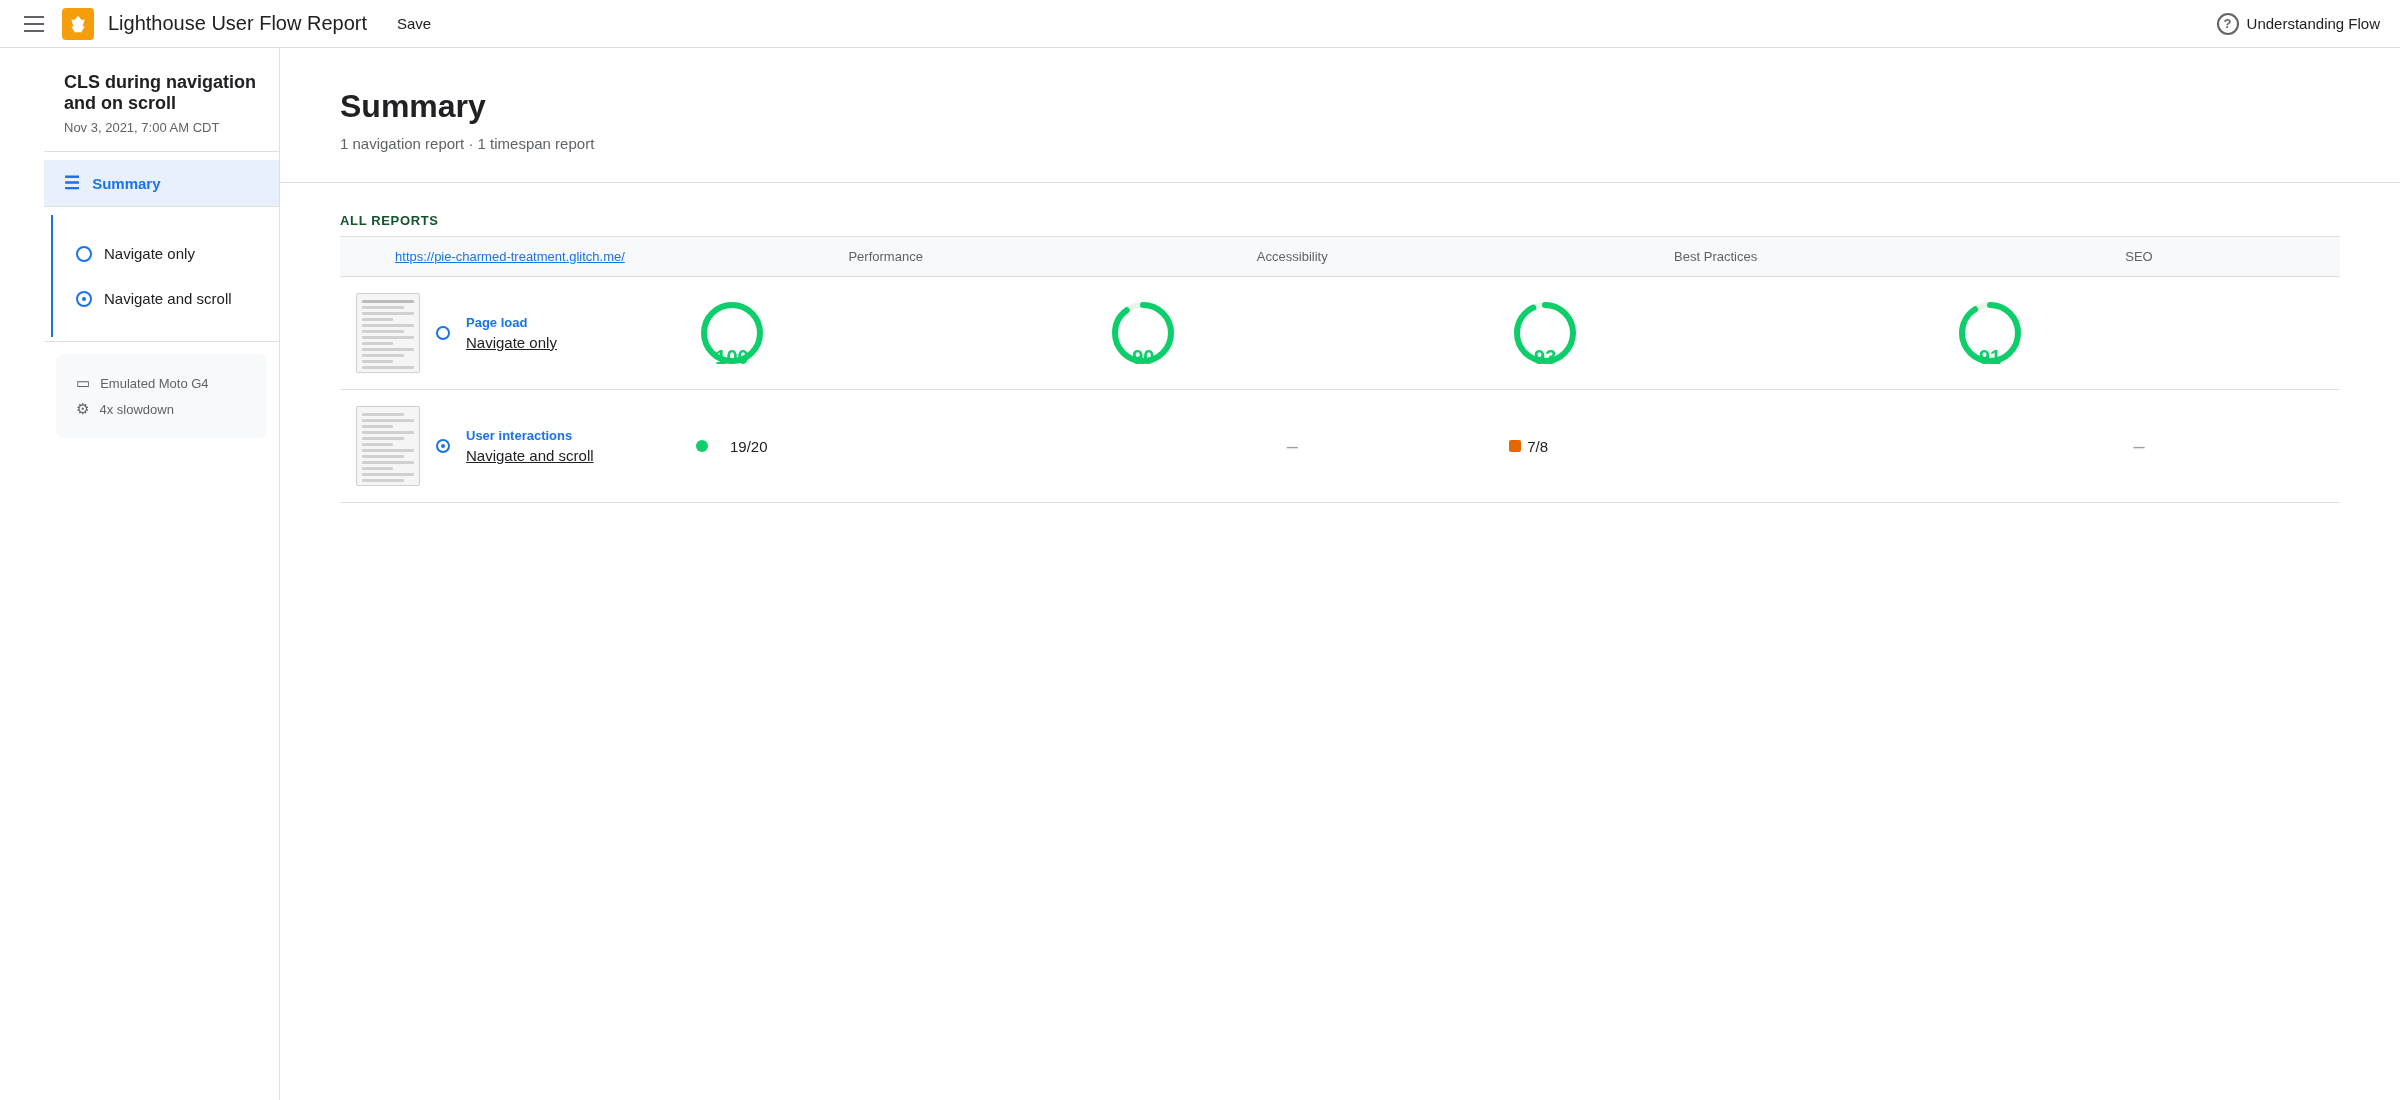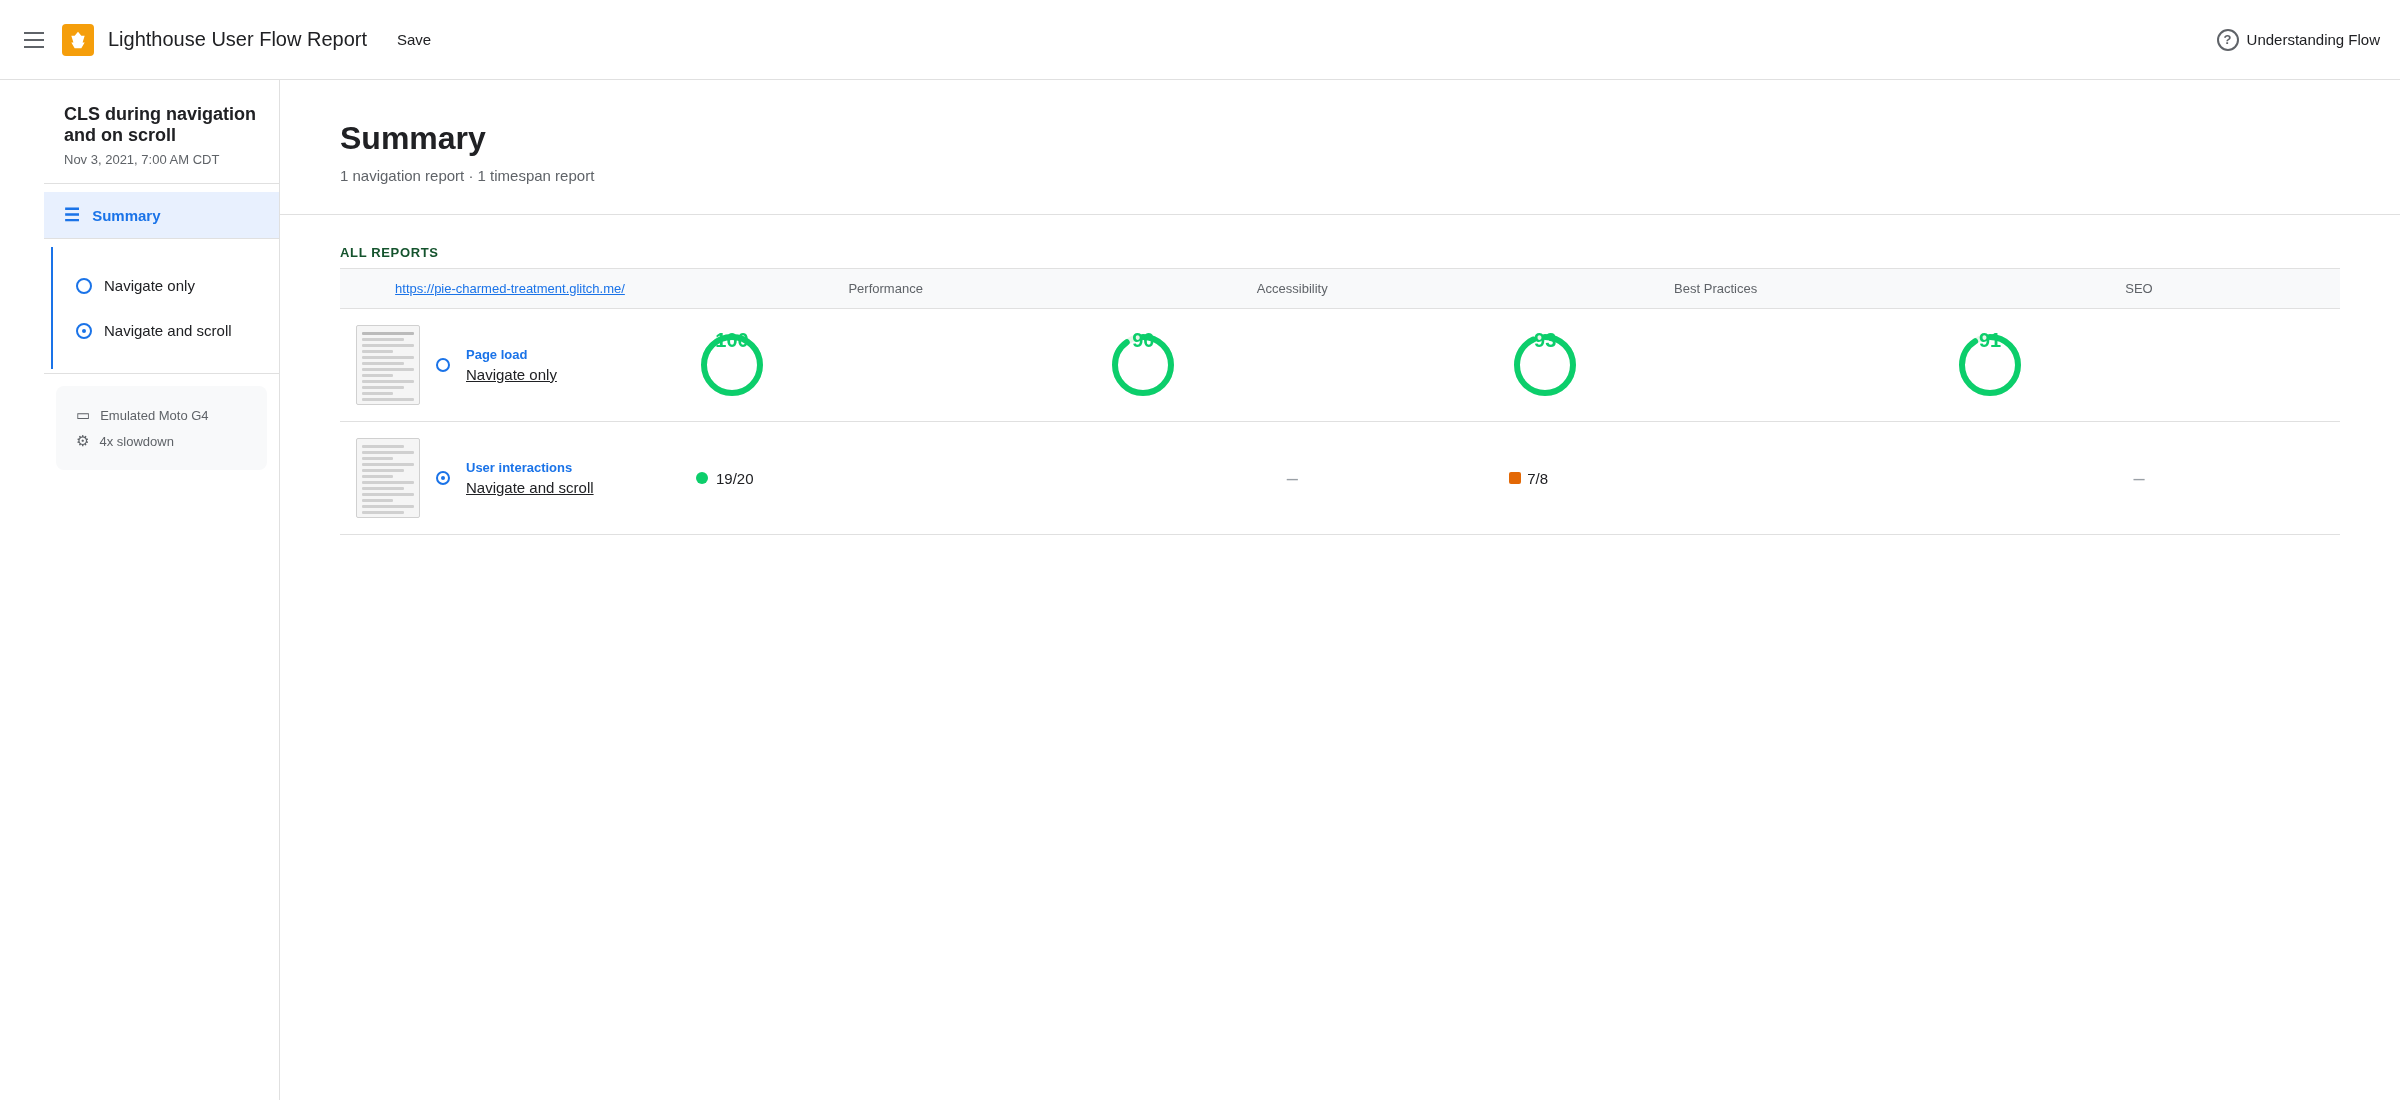--- a/index.html
+++ b/index.html
@@ -3,21 +3,21 @@
   <meta charset="utf-8">
   <style>
     * { box-sizing: border-box; margin: 0; padding: 0; }
     body { font-family: 'Google Sans', Arial, sans-serif; background: #fff; color: #202124; display: flex; flex-direction: column; height: 100vh; overflow: hidden; }
 
     
     .header {
       display: flex;
       align-items: center;
       padding: 0 20px;
-      height: 80px;
+      height: 48px;
       border-bottom: 1px solid #e0e0e0;
       background: #fff;
       flex-shrink: 0;
       z-index: 10;
     }
     .header-left {
       display: flex;
       align-items: center;
       gap: 14px;
       flex: 1;
@@ -350,42 +350,42 @@
       text-decoration: underline;
       cursor: pointer;
     }
 
     
     .score-circle {
       width: 72px;
       height: 72px;
       position: relative;
       display: flex;
-      align-items: flex-start;
+      align-items: flex-end;
       justify-content: center;
     }
     .score-circle svg {
       position: absolute;
       top: 0; left: 0;
       width: 100%; height: 100%;
       transform: rotate(-90deg);
     }
     .score-value {
       font-size: 20px;
       font-weight: 600;
       color: #0cce6b;
       position: relative;
       z-index: 1;
     }
 
     
     .pass-indicator {
       display: flex;
       align-items: center;
-      gap: 8px;
+      gap: 22px;
       font-size: 15px;
       font-weight: 500;
       color: #202124;
     }
     .pass-dot {
       width: 12px;
       height: 12px;
       border-radius: 50%;
       background: #0cce6b;
     }

